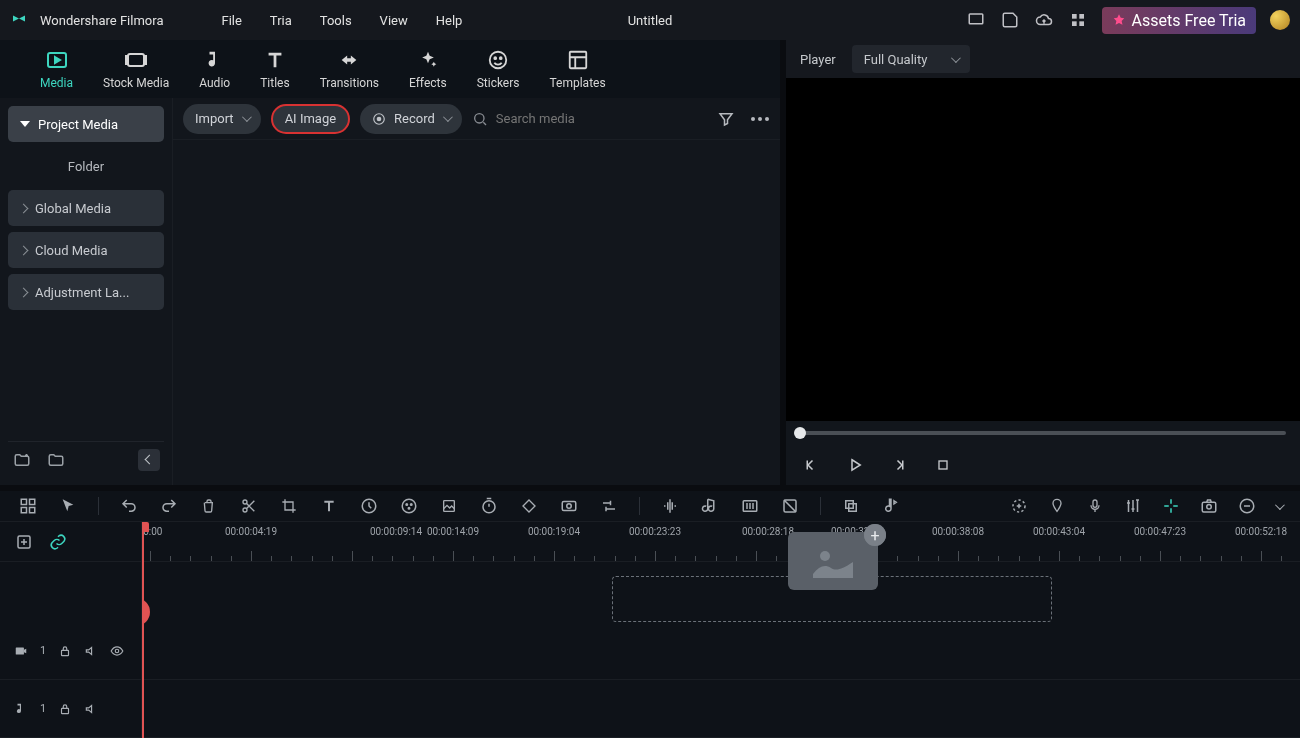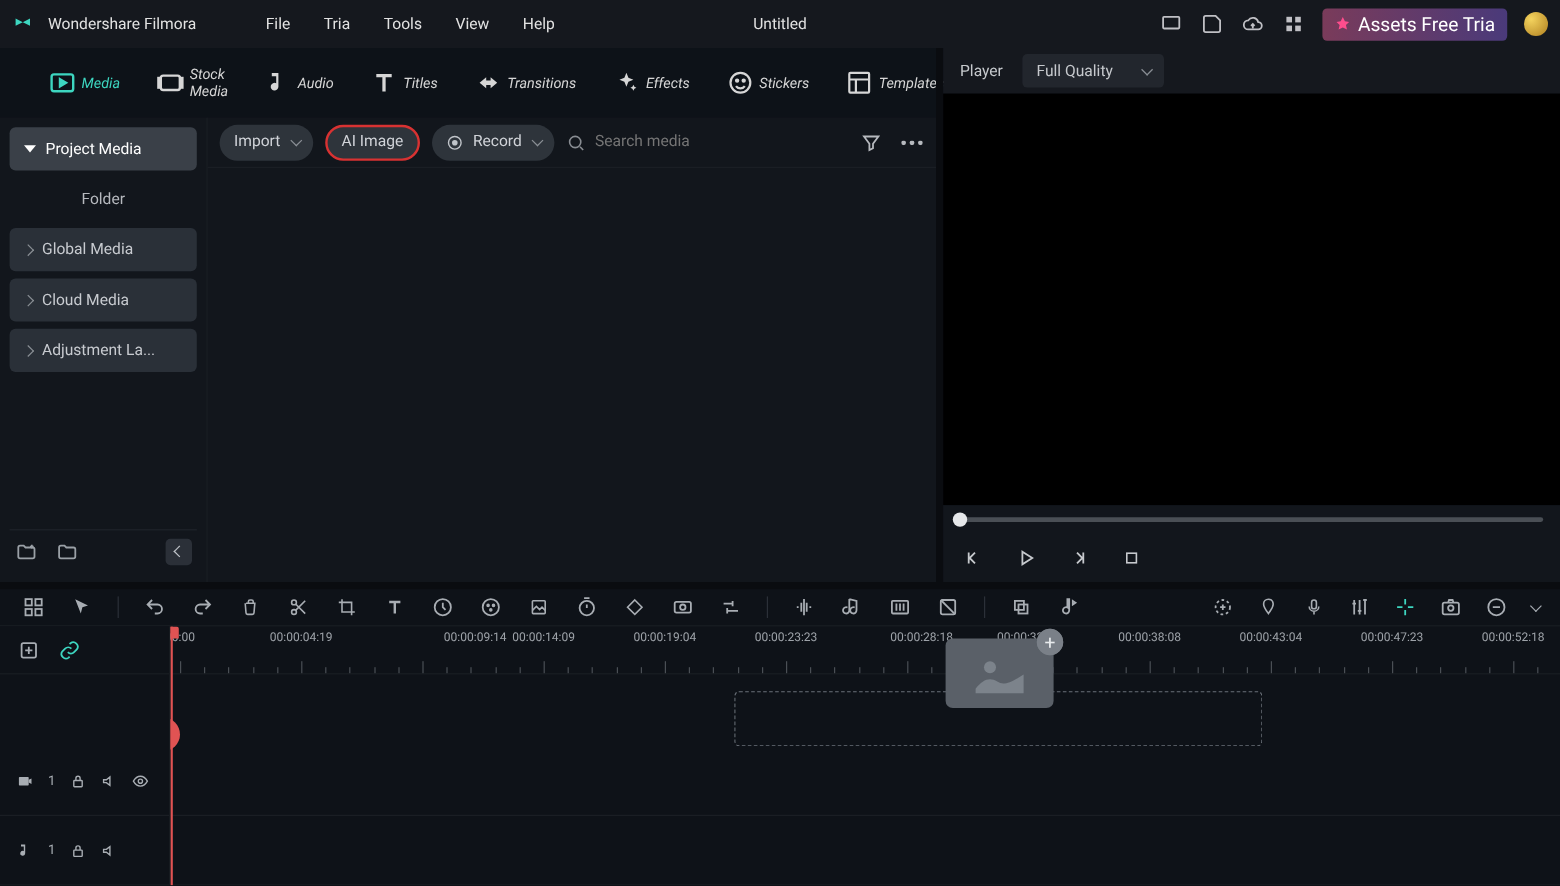--- a/index.html
+++ b/index.html
@@ -17,21 +17,21 @@
 .assets-pill { background:linear-gradient(90deg,#7a3b5a,#4a3a7a); border-radius:4px; padding:4px 10px; font-size:16px; color:#fff; display:flex; align-items:center; gap:6px; cursor:pointer; }
 .avatar { width:20px; height:20px; border-radius:50%; background:radial-gradient(circle at 30% 30%,#f4d35e,#b08020); }
 
 
 .main-row { display:flex; height:445px; background:#0d1117; }
 .left-col { width:780px; display:flex; flex-direction:column; }
 .right-col { flex:1; display:flex; flex-direction:column; border-left:6px solid #0a0c10; }
 
 
 .module-tabs { height:58px; display:flex; align-items:center; gap:10px; padding:0 18px 0 30px; background:#0d1218; }
-.module-tab { display:flex; flex-direction:row; align-items:center; gap:4px; padding:4px 10px; cursor:pointer; color:#d6d6d6;font-style:italic; }
+.module-tab { display:flex; flex-direction:column; align-items:center; gap:4px; padding:4px 10px; cursor:pointer; color:#d6d6d6; }
 .module-tab.active { color:#3dd6c0; }
 .module-tab .mi { width:24px; height:24px; display:flex; align-items:center; justify-content:center; }
 .module-tab .ml { font-size:12px; }
 
 
 .panel-row { flex:1; display:flex; background:#12161c; }
 .sidebar { width:172px; background:#12161c; padding:8px; display:flex; flex-direction:column; gap:6px; }
 .sidebar-item { background:#2a3038; border-radius:5px; height:36px; display:flex; align-items:center; padding:0 12px; font-size:13px; color:#c8cbd0; cursor:pointer; gap:8px; }
 .sidebar-item.head { background:#3a4048; color:#fff; }
 .sidebar-item.plain { background:transparent; justify-content:center; color:#b6b9be; }

